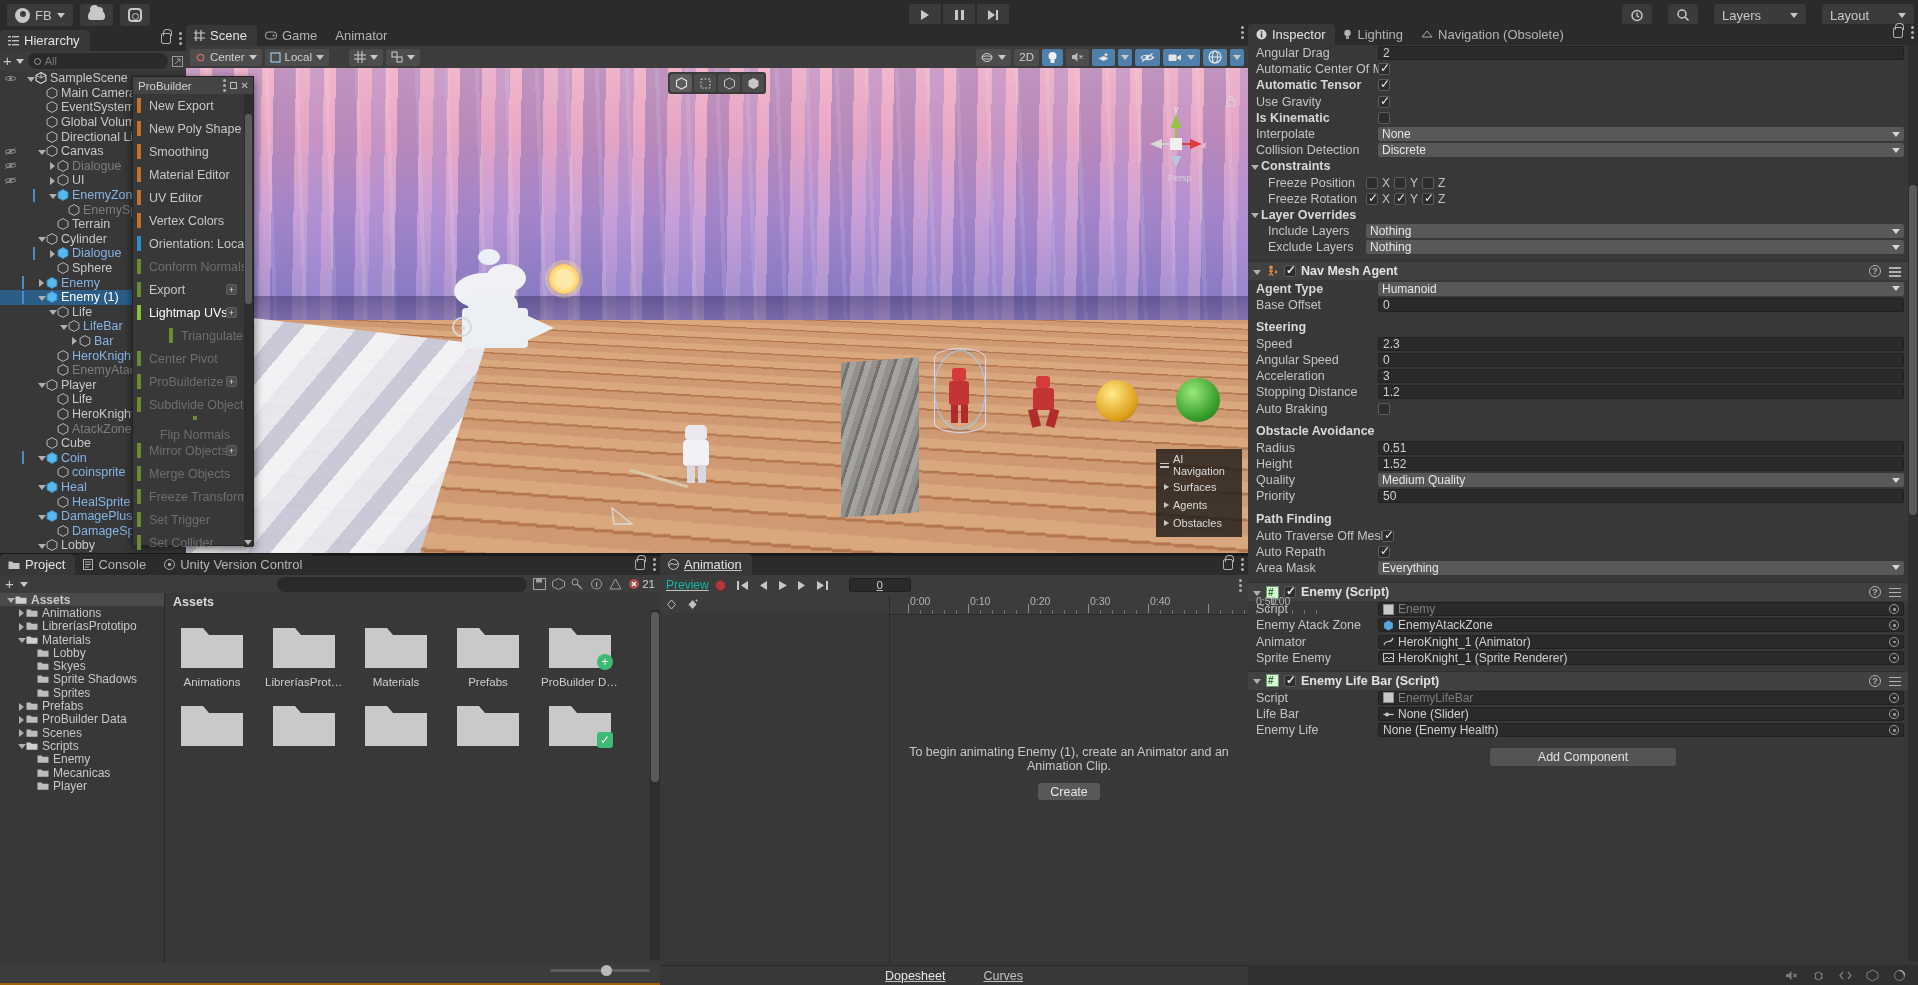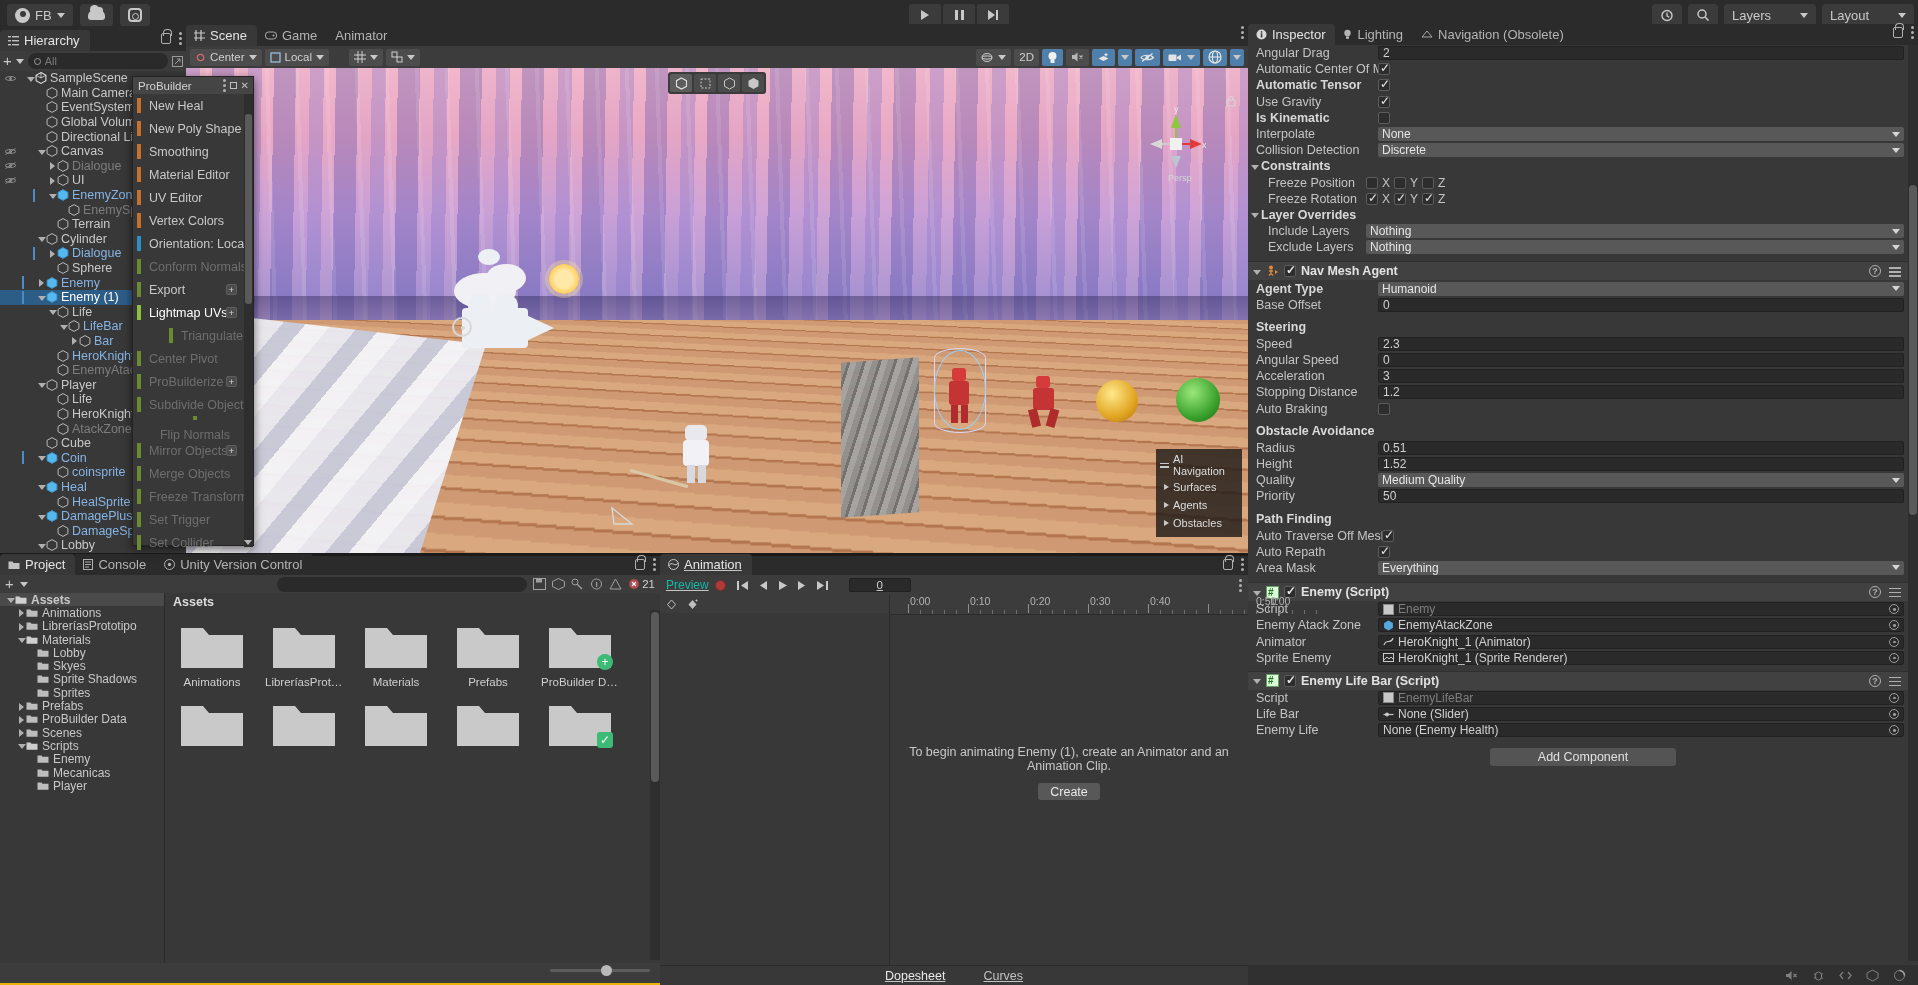--- a/index.html
+++ b/index.html
@@ -24,21 +24,21 @@
   .gear::after{content:"";position:absolute;left:2.5px;top:2.5px;width:5px;height:5px;border-radius:50%;border:1.5px solid #c8c8c8;}
   .play-group { position:absolute; left:50%; transform:translateX(-50%); display:flex; gap:2px; }
   .pbtn { width:32px;height:22px; background:#3b3b3b; display:flex; align-items:center;
     justify-content:center; border-radius:2px;}
   .tri { width:0;height:0;border-left:8px solid #c8c8c8;border-top:5px solid transparent;border-bottom:5px solid transparent;}
   .pause { display:flex; gap:3px; }
   .pause i { width:3px;height:10px;background:#c8c8c8;display:block;}
   .step { display:flex; align-items:center; gap:1px;}
   .step .t{width:0;height:0;border-left:7px solid #c8c8c8;border-top:5px solid transparent;border-bottom:5px solid transparent;}
   .step .b{width:2px;height:10px;background:#c8c8c8;}
-  .tb-right { position:absolute; right:4px; display:flex; align-items:center; gap:6px; }
+  .tb-right { position:absolute; right:4px; display:flex; align-items:center; gap:16px; }
   .tb-right .tb-btn{margin-left:0;}
 
   
   .panel { position:absolute; background:#383838; }
   .tabrow { height:21px; background:#2b2b2b; display:flex; align-items:flex-end; position:relative;}
   .tab { height:21px; padding:0 10px 0 8px; display:flex; align-items:center; gap:5px;
     font-size:13px; color:#b4b4b4; background:#2b2b2b; }
   .tab.active { background:#383838; color:#e4e4e4; border-top-left-radius:4px; border-top-right-radius:4px;}
   .tab-tools{ position:absolute; right:4px; top:2px; display:flex; gap:8px; align-items:center;}
   .lockicon{ width:10px;height:11px; border:1.5px solid #b0b0b0; border-radius:2px; position:relative;}
@@ -180,21 +180,21 @@
   .objfld .circ{ margin-left:auto; width:10px;height:10px;border:1.3px solid #9a9a9a;border-radius:50%; position:relative;}
   .objfld .circ::after{content:"";position:absolute;left:3px;top:3px;width:2.5px;height:2.5px;border-radius:50%;background:#9a9a9a;}
   .minicube{width:11px;height:11px;flex:0 0 11px;}
   .xyz { display:flex; align-items:center; gap:4px; font-size:12px; color:#c4c4c4;}
   .addcomp{ margin:10px auto 0; width:186px; height:18px; background:#545454; border-radius:3px;
     display:flex; align-items:center; justify-content:center; font-size:12.5px; color:#e0e0e0;}
   .scrollbar-v{ position:absolute; right:0; top:0; width:10px; height:916px; background:#2e2e2e;}
   .scroll-thumb{ position:absolute; right:1px; top:140px; width:8px; height:330px; background:#5a5a5a; border-radius:4px;}
 
   
-  #project { left:0; top:556px; width:660px; height:429px; background:#eab308; }
+  #project { left:0; top:556px; width:660px; height:429px; background:#a16207; }
   .pj-tabs{ height:19px; background:#2b2b2b; display:flex; align-items:flex-end; position:relative;}
   .pj-toolbar2{ height:18px; background:#3c3c3c; display:flex; align-items:center; gap:6px; padding:0 5px; position:relative;}
   .pj-search{ width:250px; height:15px; background:#2a2a2a; border-radius:8px; margin-left:auto;}
   .pj-body{ display:flex; height:370px;}
   .pj-tree{ width:165px; background:#383838; border-right:1px solid #2b2b2b; overflow:hidden;}
   .pj-grid{ flex:1; background:#383838; position:relative; overflow:hidden;}
   .trow{ height:13.3px; display:flex; align-items:center; font-size:12px; color:#c8c8c8; padding-left:2px;}
   .trow.sel{ background:#4a4a4a; }
   .folder{ width:12px;height:10px;flex:0 0 12px;margin-right:4px;}
   .grid-hdr{ height:17px; display:flex; align-items:center; padding-left:8px; font-size:12.5px;
@@ -713,21 +713,21 @@
             <i class="pbdot"></i>
             <i class="pbdot"></i>
           </span>
         <span class="pbsq"></span>
         <span class="pbx">✕</span>
       </span>
     </div>
     <div id="pb-items">
         <div class="pb-item" style="position: relative;">
           <span class="pb-bar" style="background:#c4702e"></span>
-          <span>New Heal</span>
+          <span>New Export</span>
         </div>
         <div class="pb-item" style="position: relative;">
           <span class="pb-bar" style="background:#c4702e"></span>
           <span>New Poly Shape</span>
         </div>
         <div class="pb-item" style="position: relative;">
           <span class="pb-bar" style="background:#c4702e"></span>
           <span>Smoothing</span>
         </div>
         <div class="pb-item" style="position: relative;">

